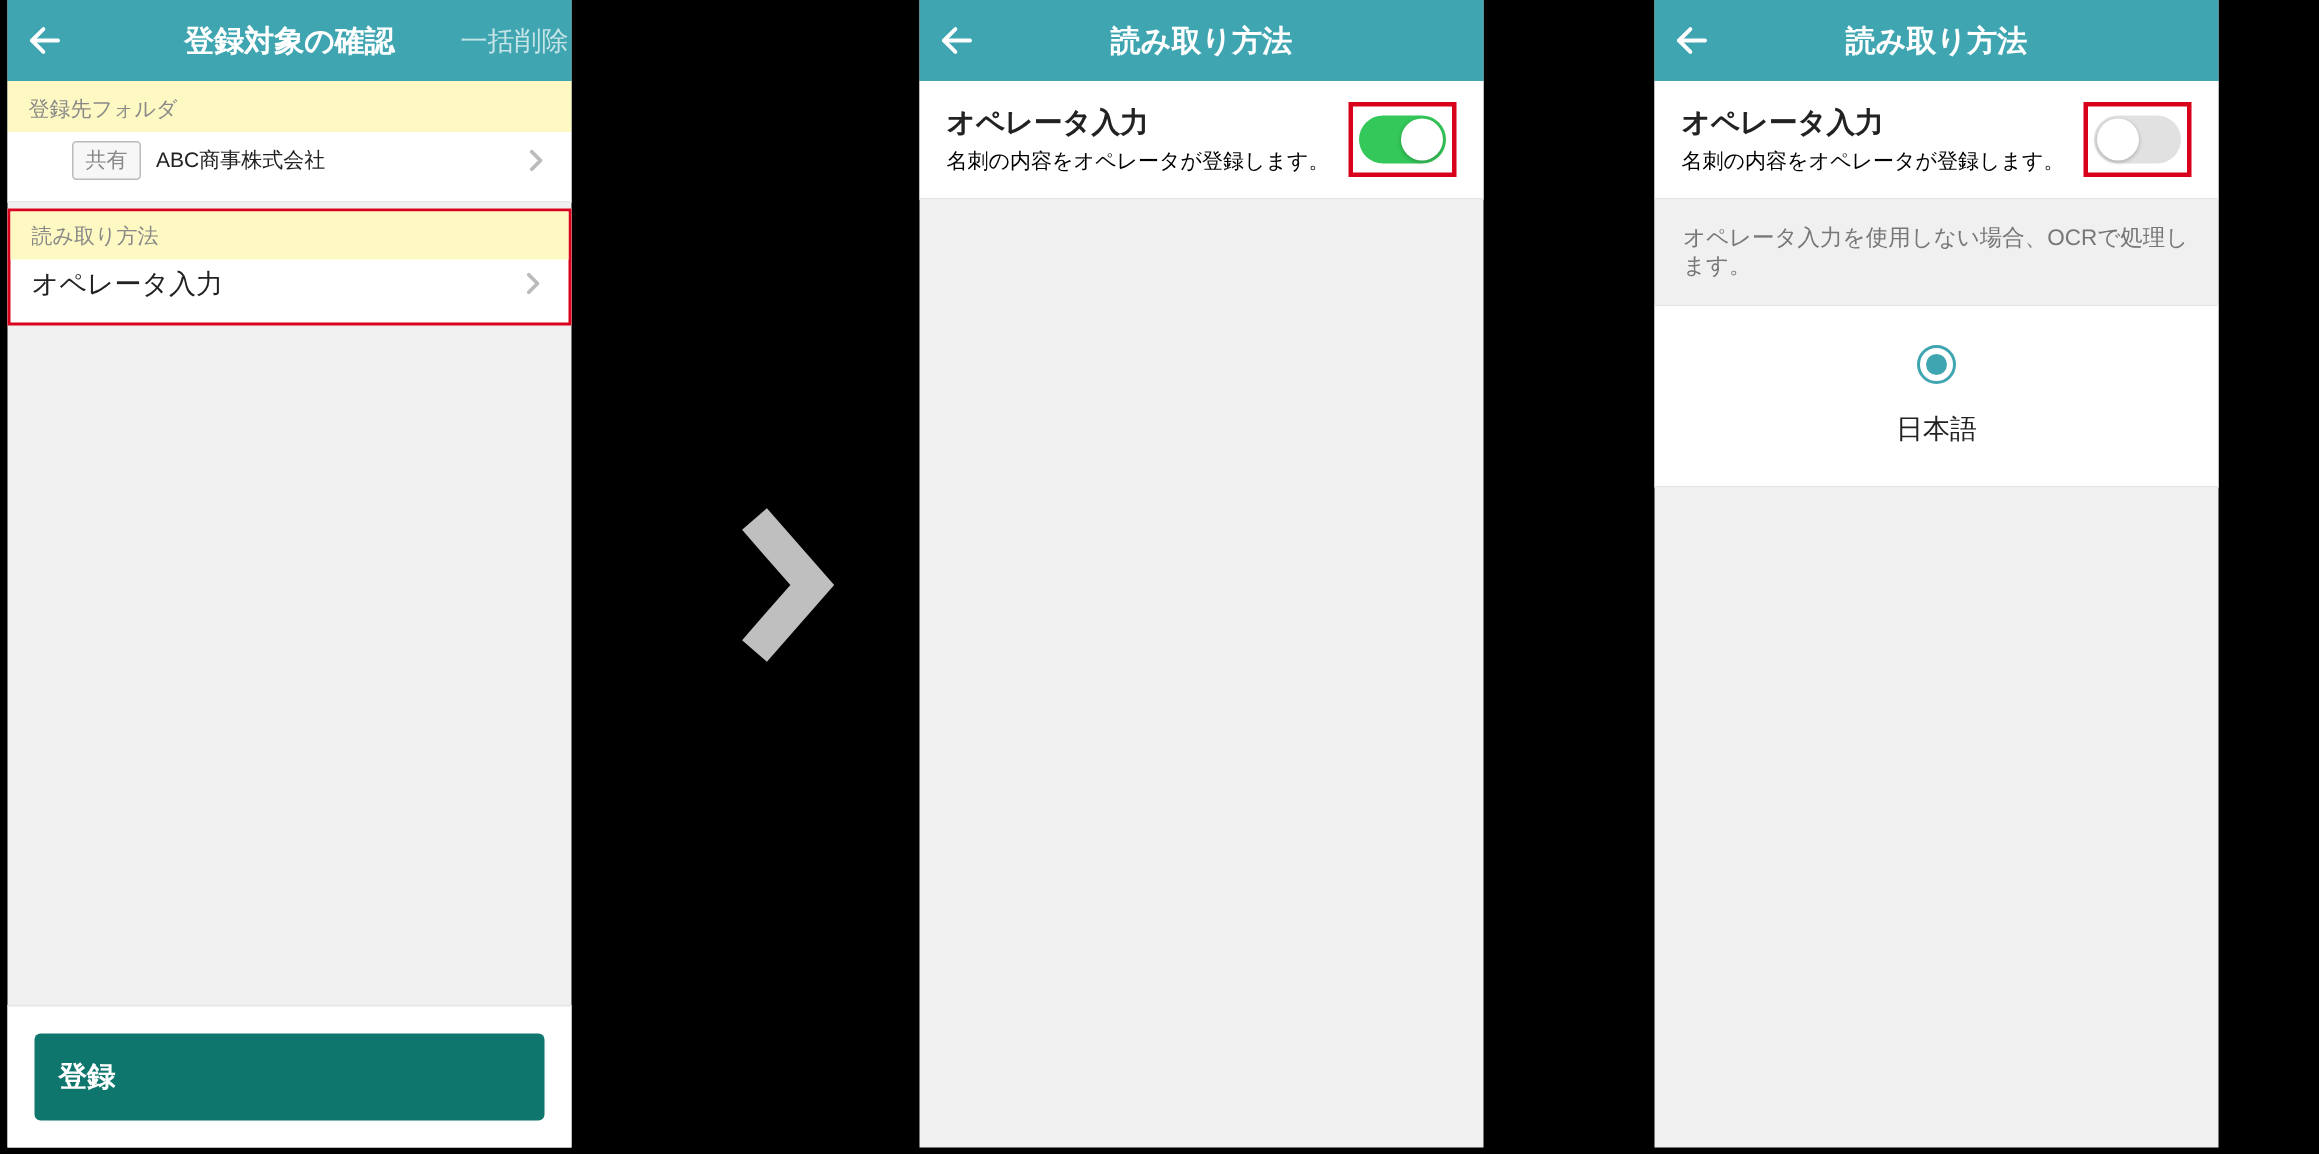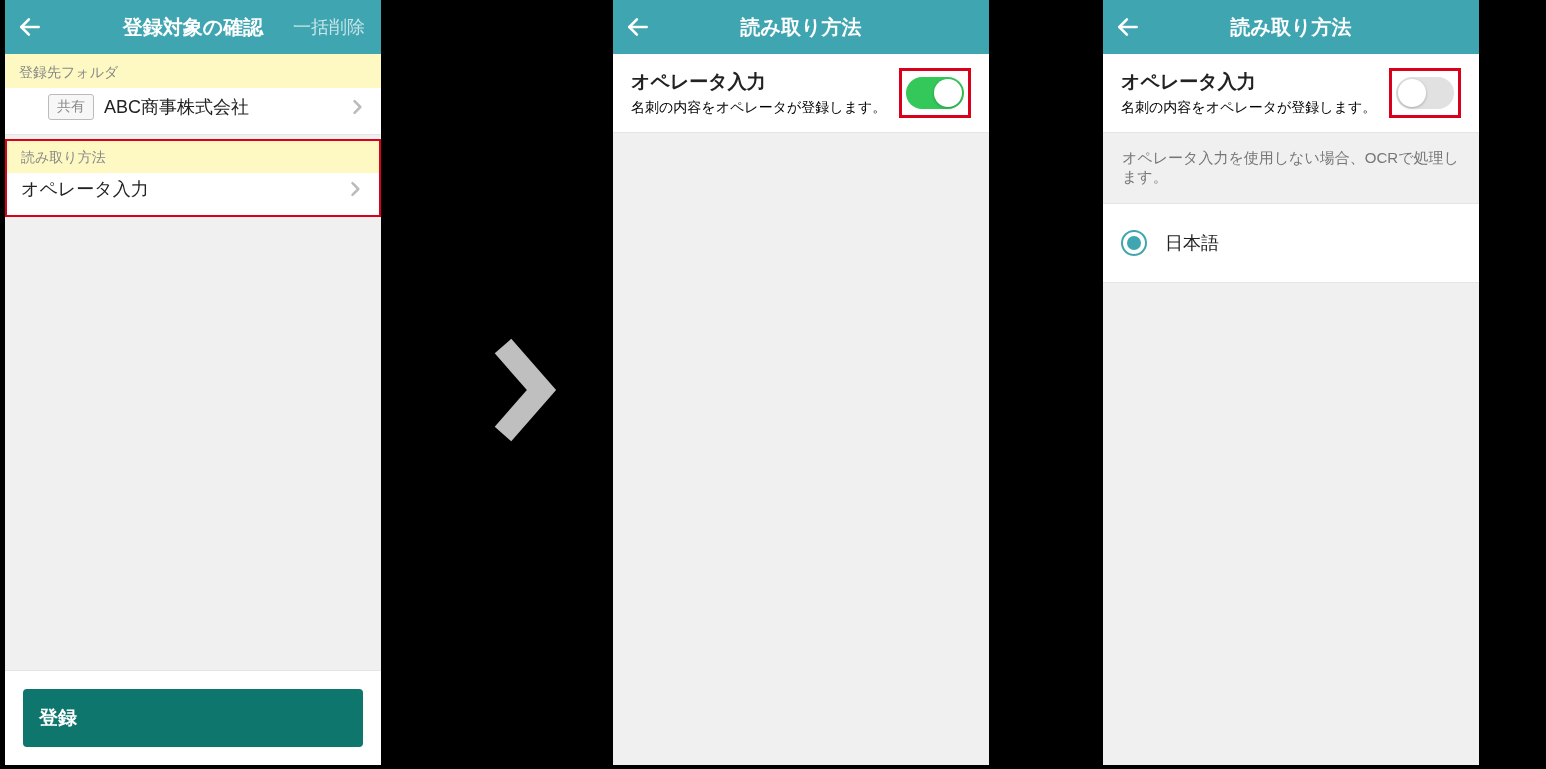--- a/index.html
+++ b/index.html
@@ -43,21 +43,21 @@
       left: 0; right: 0;
       text-align: center;
       font-size: 20px;
       font-weight: 600;
       pointer-events: none;
     }
     .header-right {
       margin-left: auto;
       font-size: 18px;
       color: rgba(255,255,255,0.7);
-      padding-right: 16px;
+      padding-right: 2px;
       cursor: pointer;
     }
 
     .section-label {
       font-size: 14px;
       color: #888;
       padding: 10px 14px 6px 14px;
       background: #fef9c3;
     }
     .folder-row {
@@ -72,21 +72,21 @@
       border: 1px solid #bbb;
       color: #888;
       font-size: 14px;
       padding: 3px 8px;
       border-radius: 3px;
       margin-right: 10px;
       background: #f7f7f7;
       margin-left: 29px;
     }
     .folder-name {
-      font-size: 18px;
+      font-size: 14px;
       color: #222;
       flex: 1;
     }
     .chevron-right {
       color: #bbb;
     }
 
     .hl-red {
       border: 2px solid #d9001b;
     }
@@ -199,20 +199,21 @@
     }
 
     .lang-list { background: #fff; border-top: 1px solid #e5e5e5; }
     .lang-row {
       display: flex;
       align-items: center;
       gap: 18px;
       padding: 26px 18px;
       border-bottom: 1px solid #e5e5e5;
       cursor: pointer;
+      flex-direction: column;
     }
     .radio {
       width: 26px; height: 26px;
       border: 2px solid #bbb;
       border-radius: 50%;
       display: flex; align-items: center; justify-content: center;
     }
     .radio.sel { border-color: #3FA5B0; }
     .radio.sel::after {
       content: '';

